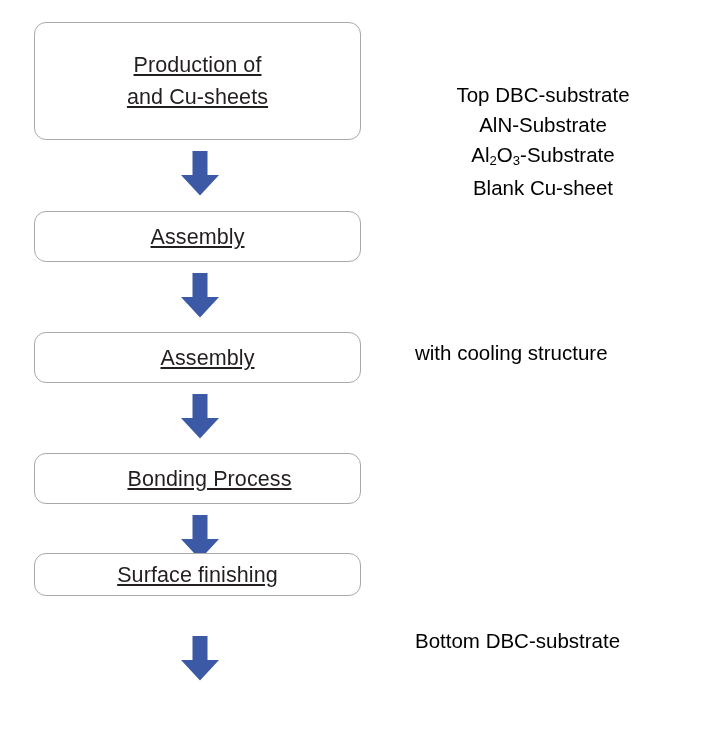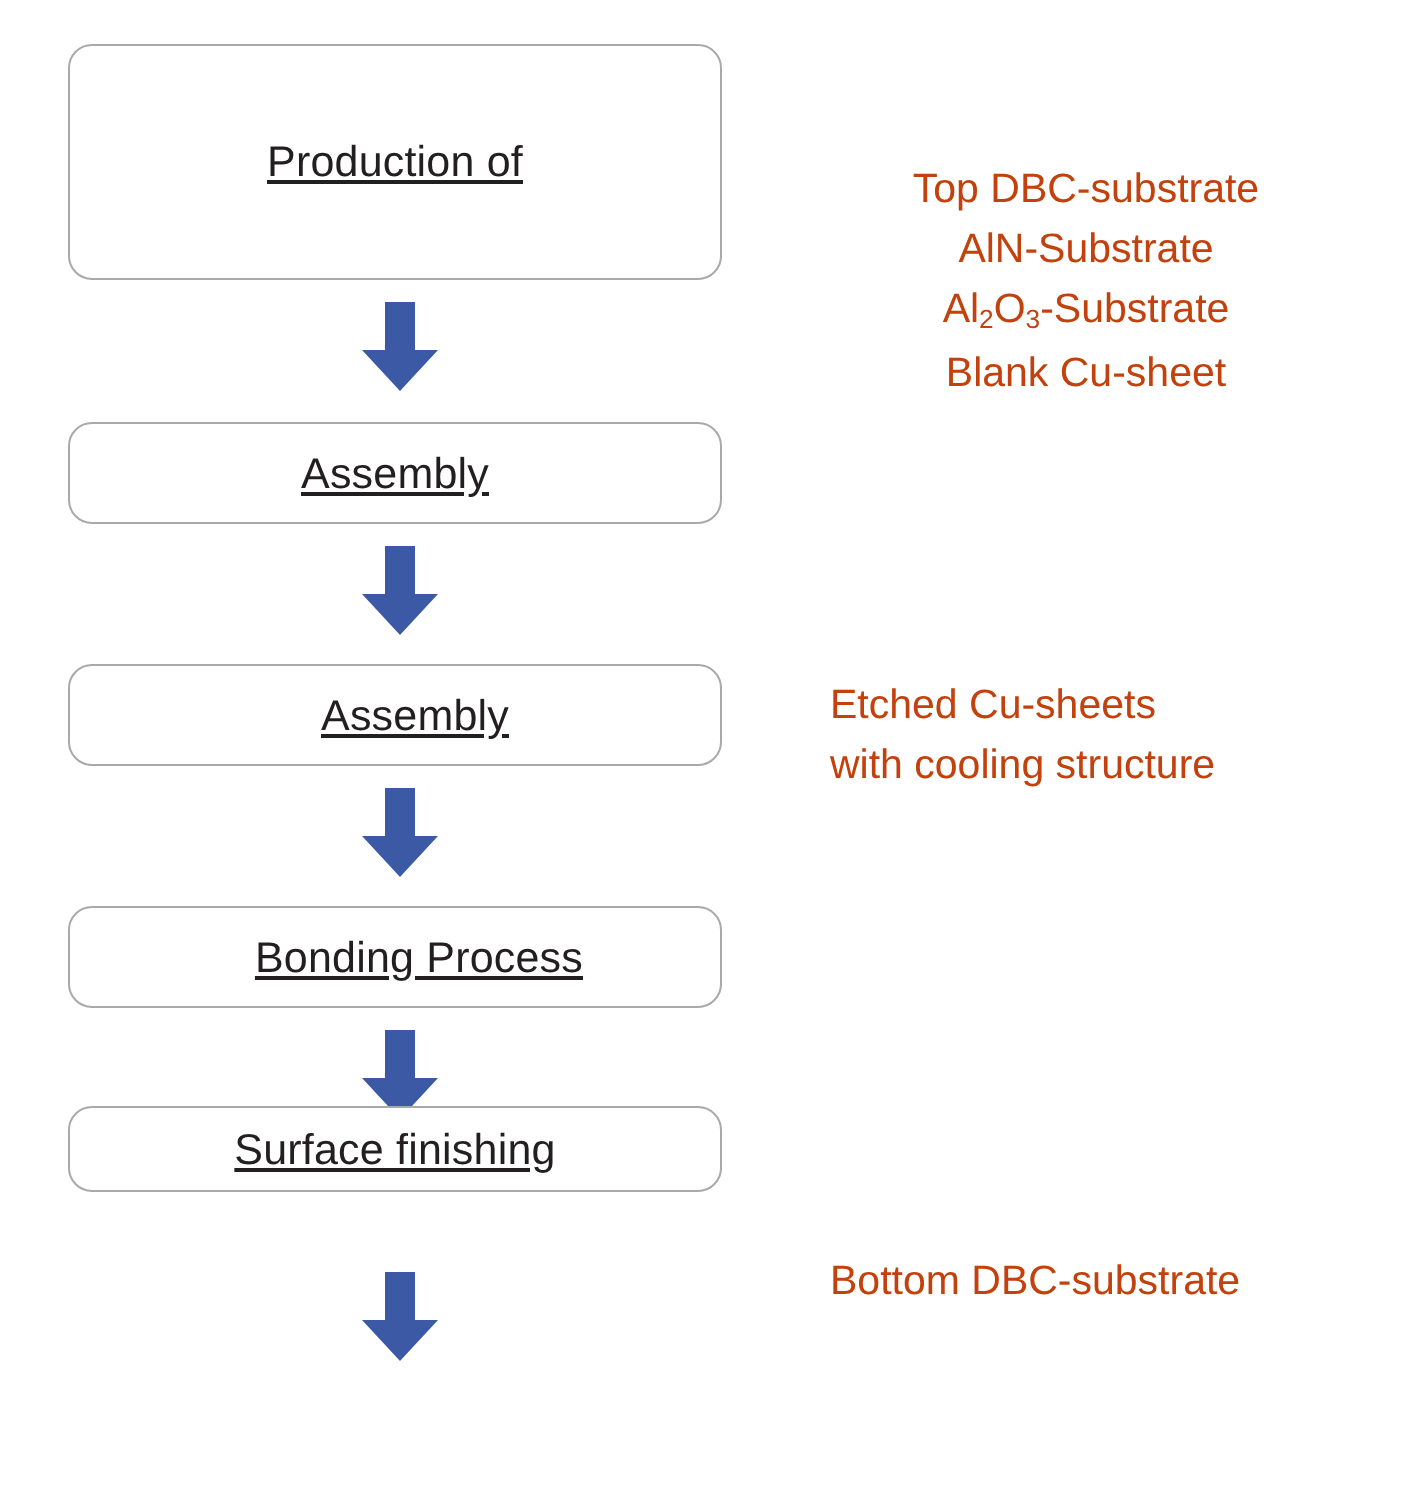--- a/index.html
+++ b/index.html
@@ -53,39 +53,40 @@
     width: 44px;
     height: 45px;
   }
   .arrow svg { display: block; width: 44px; height: 45px; }
 
   
   .note {
     position: absolute;
     font-size: 20.5px;
     line-height: 30px;
-    color: #c2410c;
+    color: #000000;
     white-space: nowrap;
   }
   .note-center { text-align: center; }
   .note-left   { text-align: left; }
   .note sub {
     font-size: 0.64em;
     vertical-align: baseline;
     position: relative;
     top: 0.22em;
   }
 </style>
 </head>
 <body>
 
 <div id="canvas">
 
   <div class="proc-box" style="top:22px; height:118px;">
     <div class="proc-line">Production of</div>
+    <div class="proc-line">and Cu-sheets</div>
   </div>
 
   <div class="arrow" style="top:151px;">
     <svg viewBox="0 0 44 45" xmlns="http://www.w3.org/2000/svg">
       <polygon points="14.5,0 29.5,0 29.5,24 41,24 22,44.5 3,24 14.5,24" fill="#3c59a6"></polygon>
     </svg>
   </div>
 
   <div class="proc-box" style="top:211px; height:51px;">
     <div class="proc-line">Assembly</div>
@@ -131,21 +132,20 @@
   <div class="note note-center" style="top:80px; left:409px; width:268px;">
     <div>Top DBC-substrate</div>
     <div>AlN-Substrate</div>
     <div>
       <span>Al</span><sub>2</sub><span>O</span><sub>3</sub><span>-Substrate</span>
     </div>
     <div>Blank Cu-sheet</div>
   </div>
 
   <div class="note note-left" style="top:338px; left:415px; width:280px;">
-    <div>Etched Cu-sheets</div>
     <div>with cooling structure</div>
   </div>
 
   <div class="note note-left" style="top:626px; left:415px; width:280px;">
     <div>Bottom DBC-substrate</div>
   </div>
 
 </div>
 
 </body></html>

